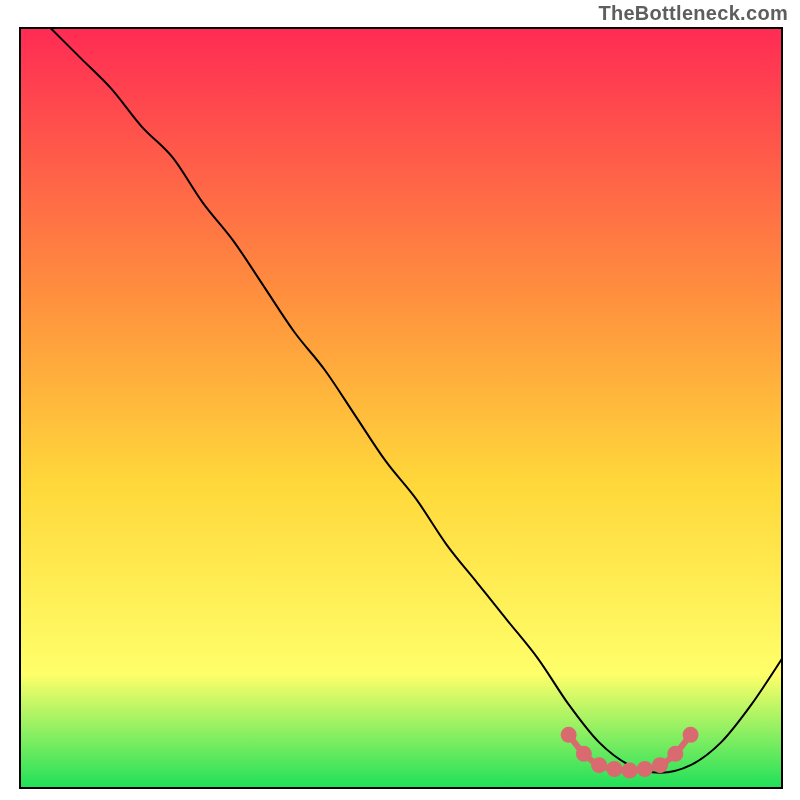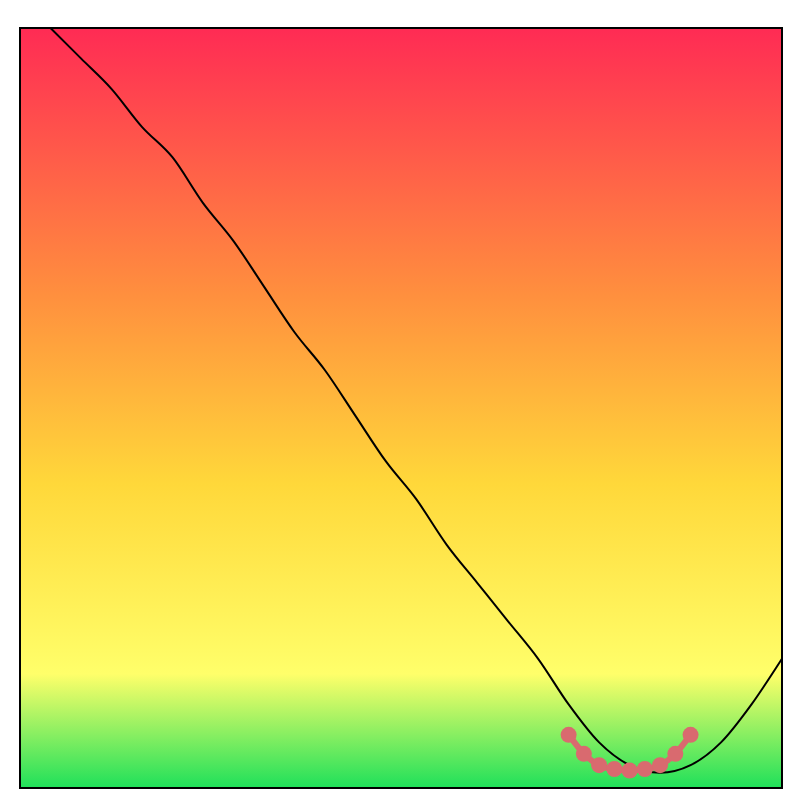--- a/index.html
+++ b/index.html
@@ -29,20 +29,21 @@
   svg.plot {
     position: absolute;
     top: 0;
     left: 0;
   }
 </style>
 </head>
 <body>
 
 <div class="chart-container">
+  <div class="watermark">TheBottleneck.com</div>
 
   <svg class="plot" width="800" height="800" viewBox="0 0 800 800">
     <defs>
       <linearGradient id="bg-grad" x1="0" y1="0" x2="0" y2="1">
         <stop id="g-stop-0" offset="0%" stop-color="#ff2b54"></stop>
         <stop id="g-stop-1" offset="35%" stop-color="#ff8f3e"></stop>
         <stop id="g-stop-2" offset="60%" stop-color="#ffd83a"></stop>
         <stop id="g-stop-3" offset="85%" stop-color="#ffff6a"></stop>
         <stop id="g-stop-4" offset="100%" stop-color="#1fe05a"></stop>
       </linearGradient>

